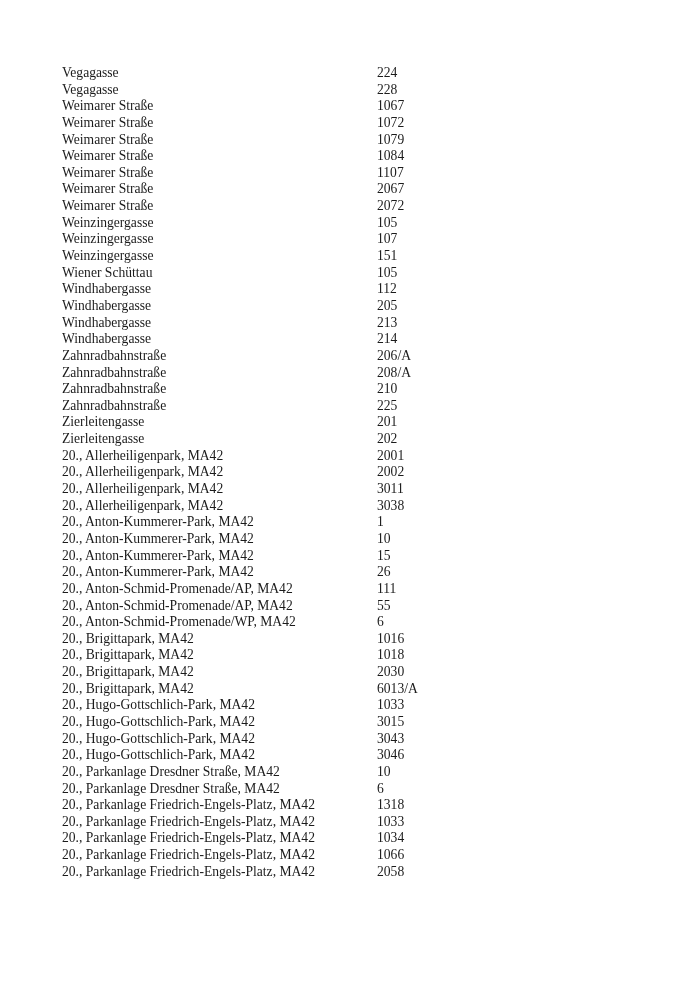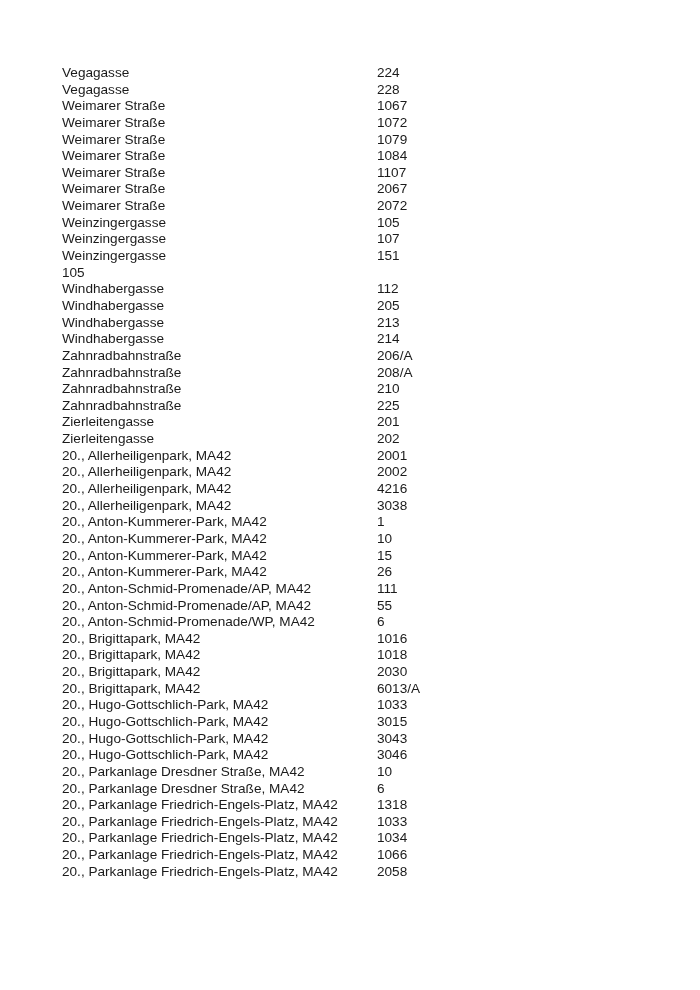--- a/index.html
+++ b/index.html
@@ -2,21 +2,21 @@
 <html><head>
 <meta charset="utf-8">
 <style>
   html, body { margin: 0; padding: 0; background: #ffffff; }
   .page {
     position: relative;
     width: 700px;
     height: 990px;
     background: #ffffff;
     overflow: hidden;
-    font-family: Liberation Sans, sans-serif;
+    font-family: Liberation Serif, serif;
     color: #1b1b1b;
   }
   .list {
     position: absolute;
     top: 65px;
     left: 62px;
   }
   .row {
     display: flex;
     height: 16.65px;
@@ -74,20 +74,21 @@
       </div>
       <div class="row">
         <span class="street">Weinzingergasse</span>
         <span class="num">107</span>
       </div>
       <div class="row">
         <span class="street">Weinzingergasse</span>
         <span class="num">151</span>
       </div>
       <div class="row">
+        <span class="street">Wiener Schüttau</span>
         <span class="num">105</span>
       </div>
       <div class="row">
         <span class="street">Windhabergasse</span>
         <span class="num">112</span>
       </div>
       <div class="row">
         <span class="street">Windhabergasse</span>
         <span class="num">205</span>
       </div>
@@ -126,21 +127,21 @@
       <div class="row">
         <span class="street">20., Allerheiligenpark, MA42</span>
         <span class="num">2001</span>
       </div>
       <div class="row">
         <span class="street">20., Allerheiligenpark, MA42</span>
         <span class="num">2002</span>
       </div>
       <div class="row">
         <span class="street">20., Allerheiligenpark, MA42</span>
-        <span class="num">4216</span>
+        <span class="num">3011</span>
       </div>
       <div class="row">
         <span class="street">20., Allerheiligenpark, MA42</span>
         <span class="num">3038</span>
       </div>
       <div class="row">
         <span class="street">20., Anton-Kummerer-Park, MA42</span>
         <span class="num">1</span>
       </div>
       <div class="row">

